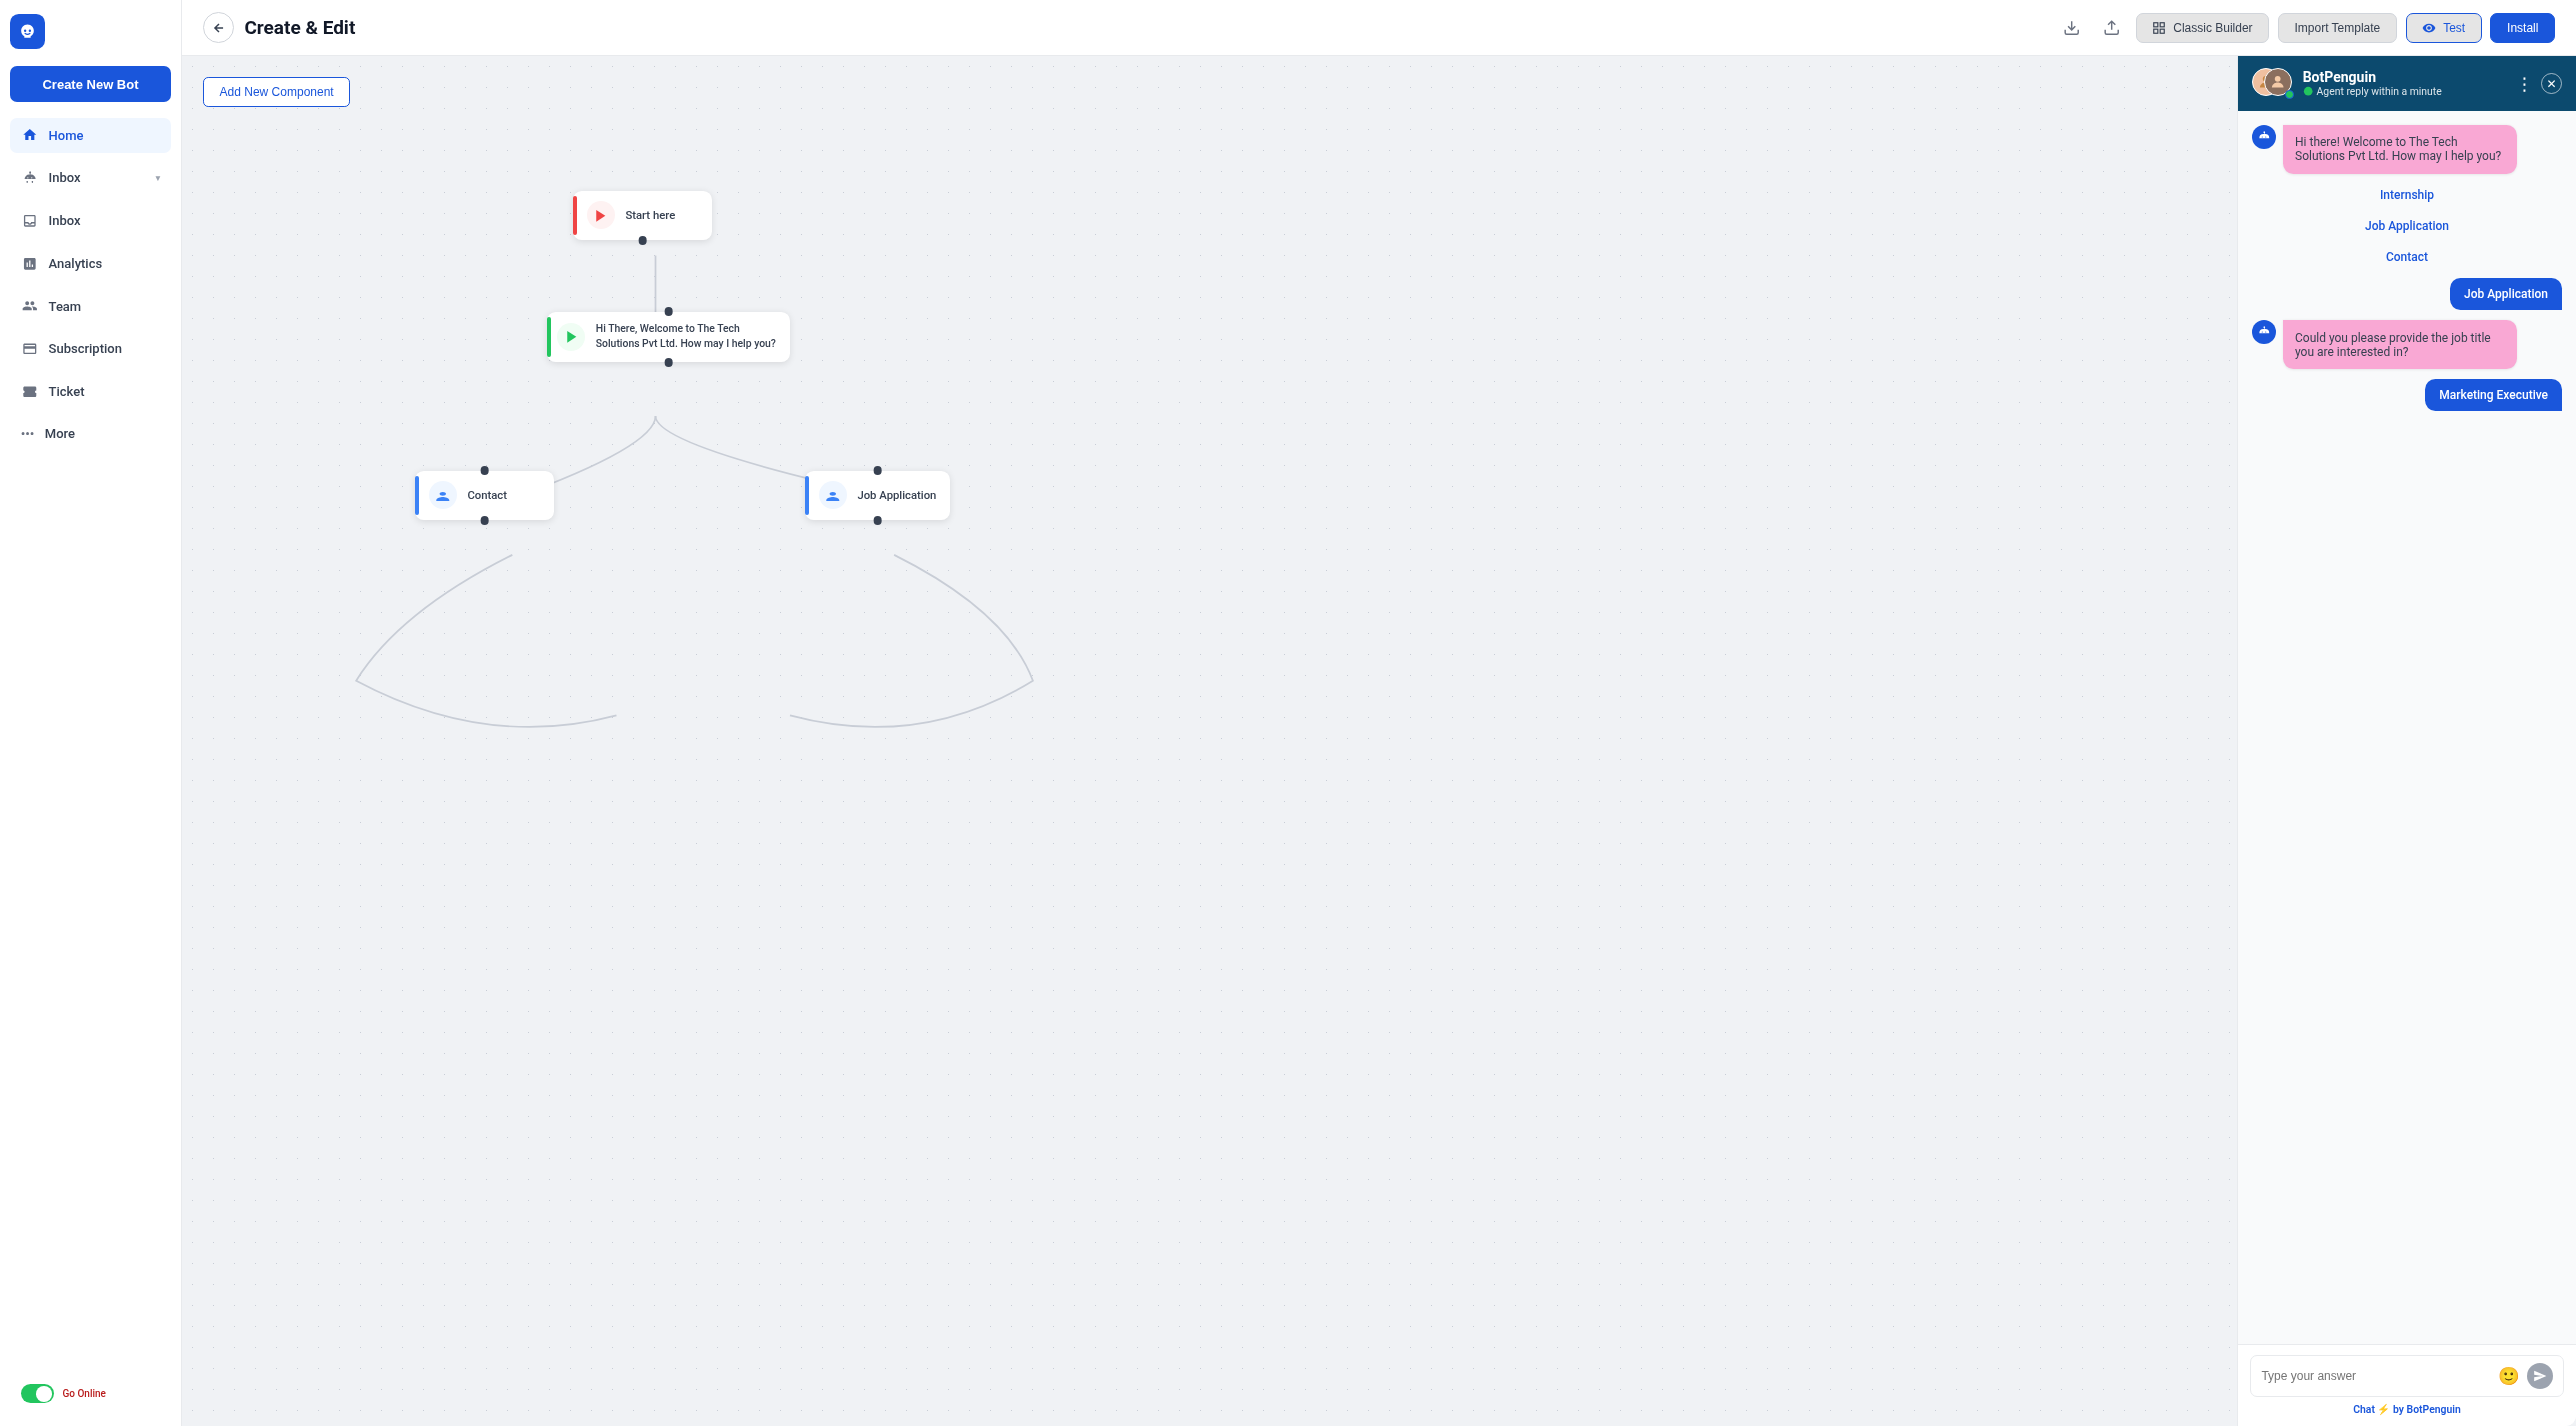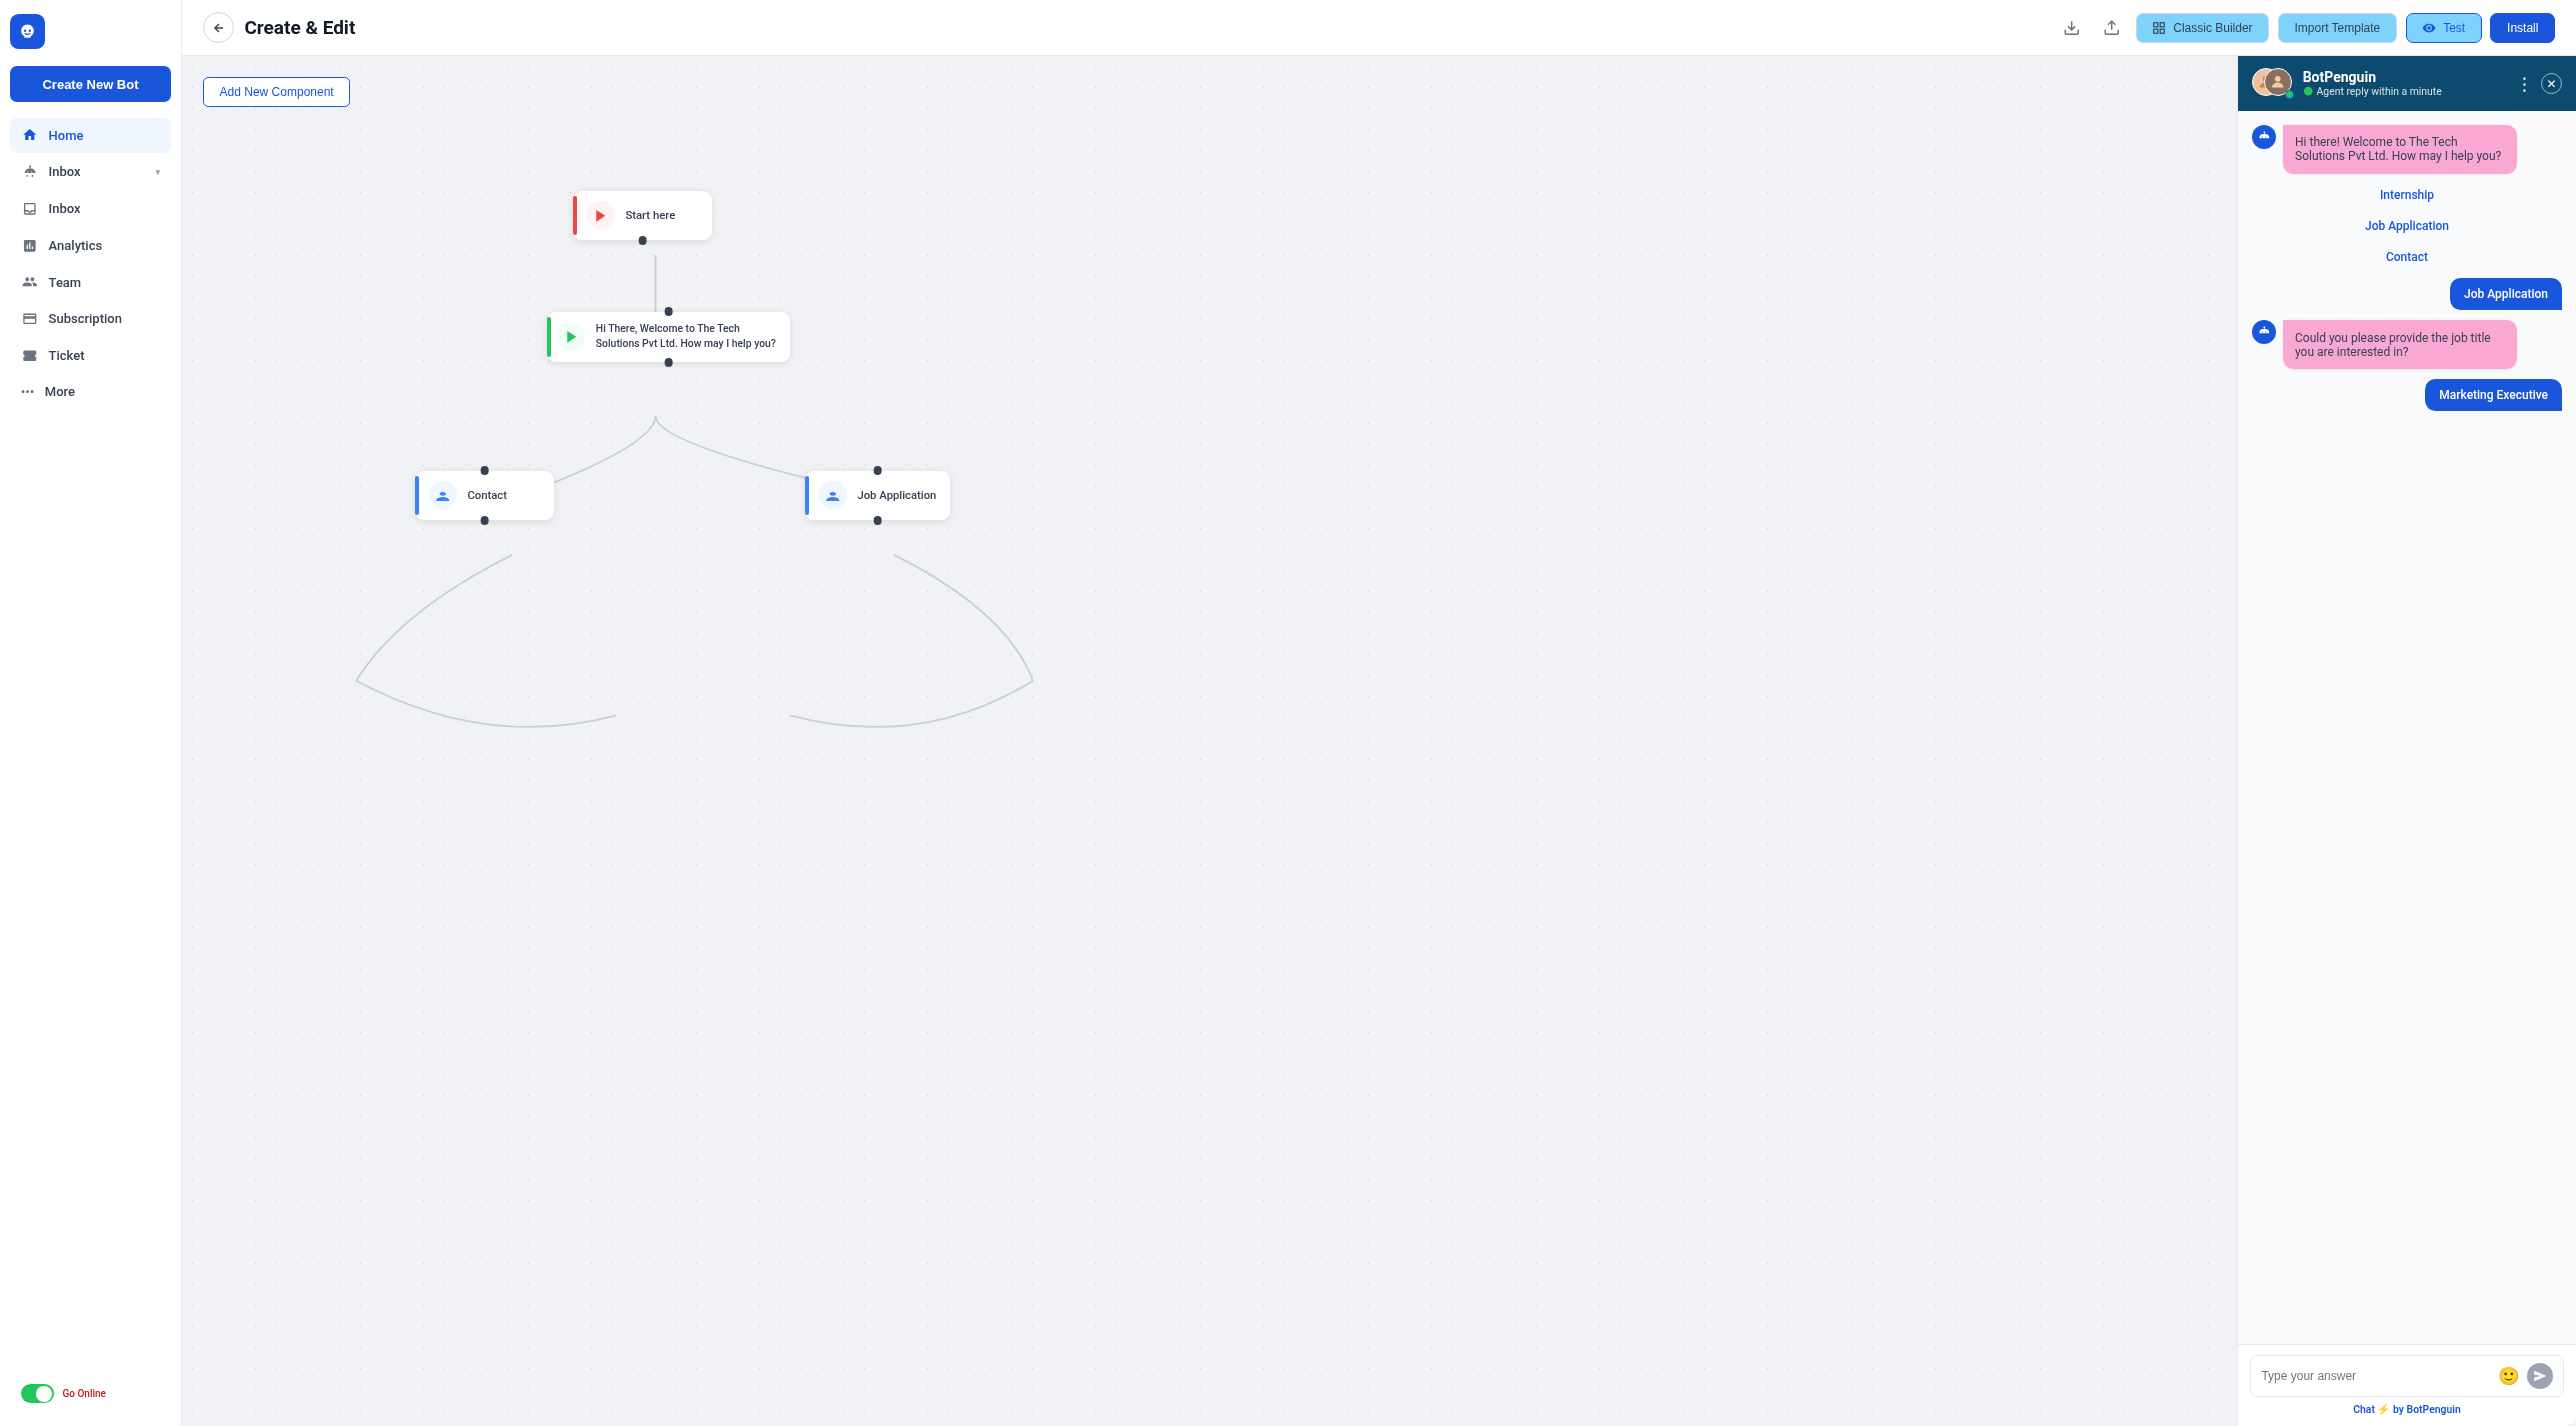--- a/index.html
+++ b/index.html
@@ -31,21 +31,21 @@
       border-radius: 7px;
       padding: 10.4px 14px;
       font-size: 13px;
       font-weight: 600;
       cursor: pointer;
       text-align: center;
       margin-bottom: 15.6px;
       width: 100%;
     }
 
-    .sidebar-nav { display: flex; flex-direction: column; gap: 2px; flex: 1; }
+    .sidebar-nav { display: flex; flex-direction: column; gap: 8px; flex: 1; }
     .nav-item {
       display: flex; align-items: center; gap: 10.4px;
       padding: 8.7px 10.4px;
       border-radius: 7px;
       cursor: pointer;
       font-size: 13px;
       color: #374151;
       font-weight: 500;
       transition: background 0.15s;
     }
@@ -119,21 +119,21 @@
       display: flex; align-items: center; justify-content: center;
       cursor: pointer; color: #6b7280;
     }
     .header-btn {
       border: 1.3px solid #d1d5db;
       border-radius: 7px;
       padding: 7px 15.6px;
       font-size: 12px; font-weight: 500;
       cursor: pointer;
       display: flex; align-items: center; gap: 7px;
-      background: #7dd3fc;
+      background: #e5e5e5;
       color: #374151;
     }
     .header-btn.primary {
       background: #1a56db; color: #fff; border-color: #1a56db;
     }
     .header-btn.test-btn {
       border-color: #1a56db; color: #1a56db;
     }
 
     

